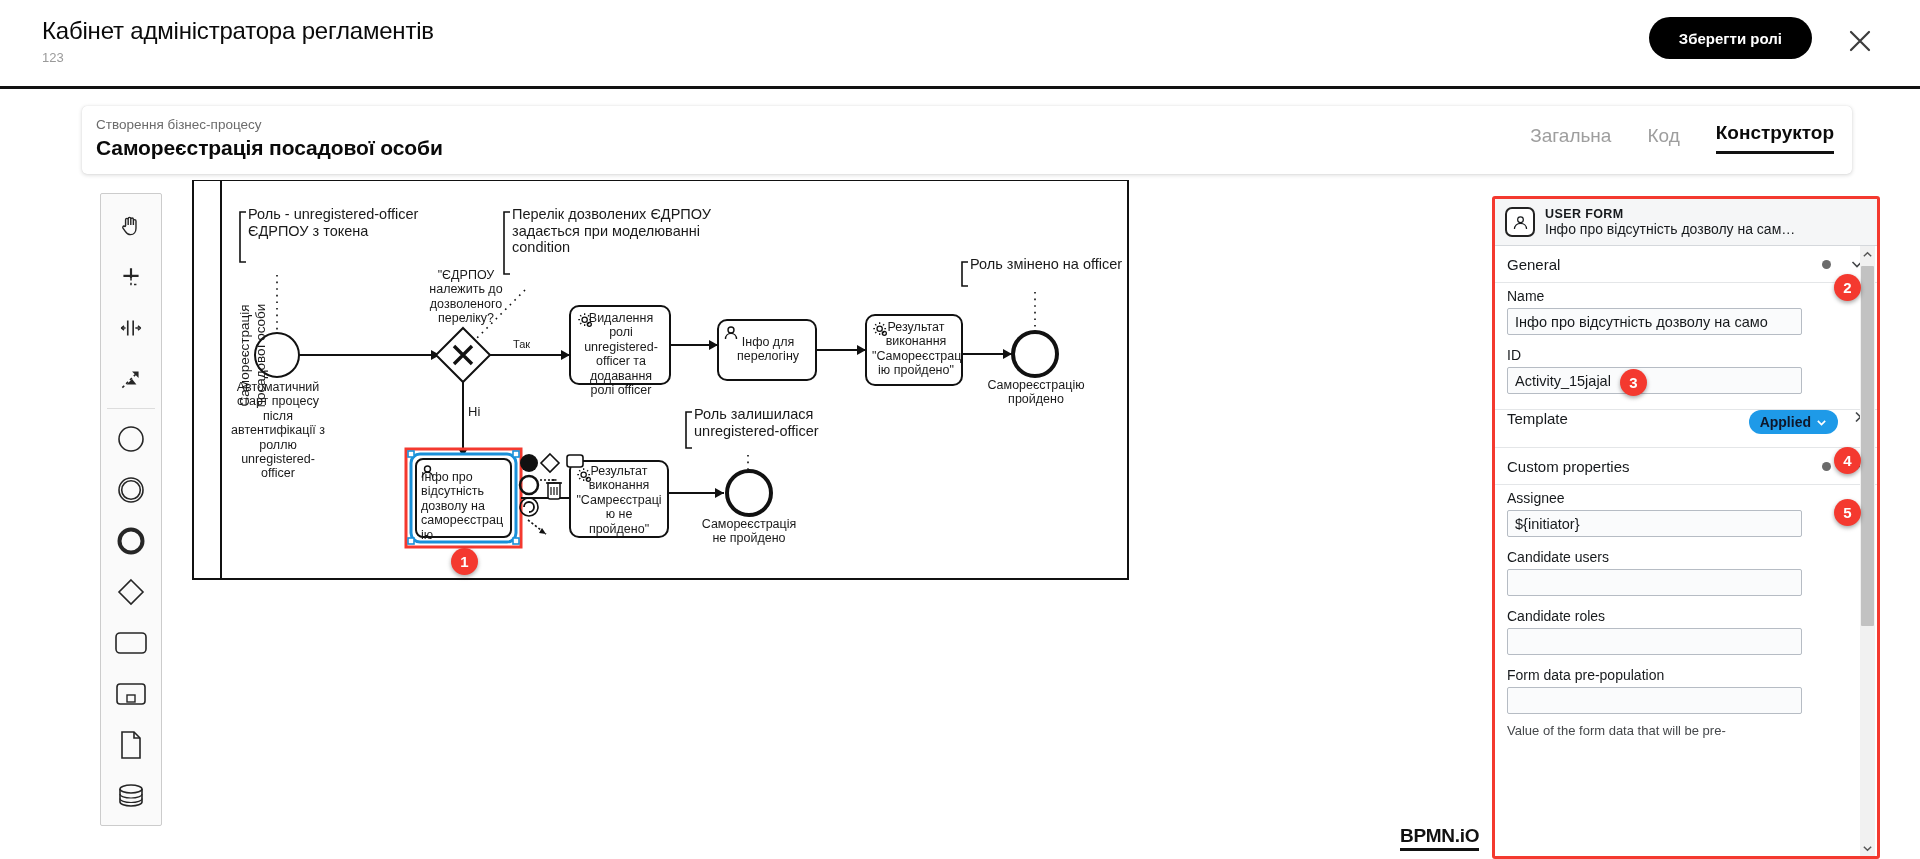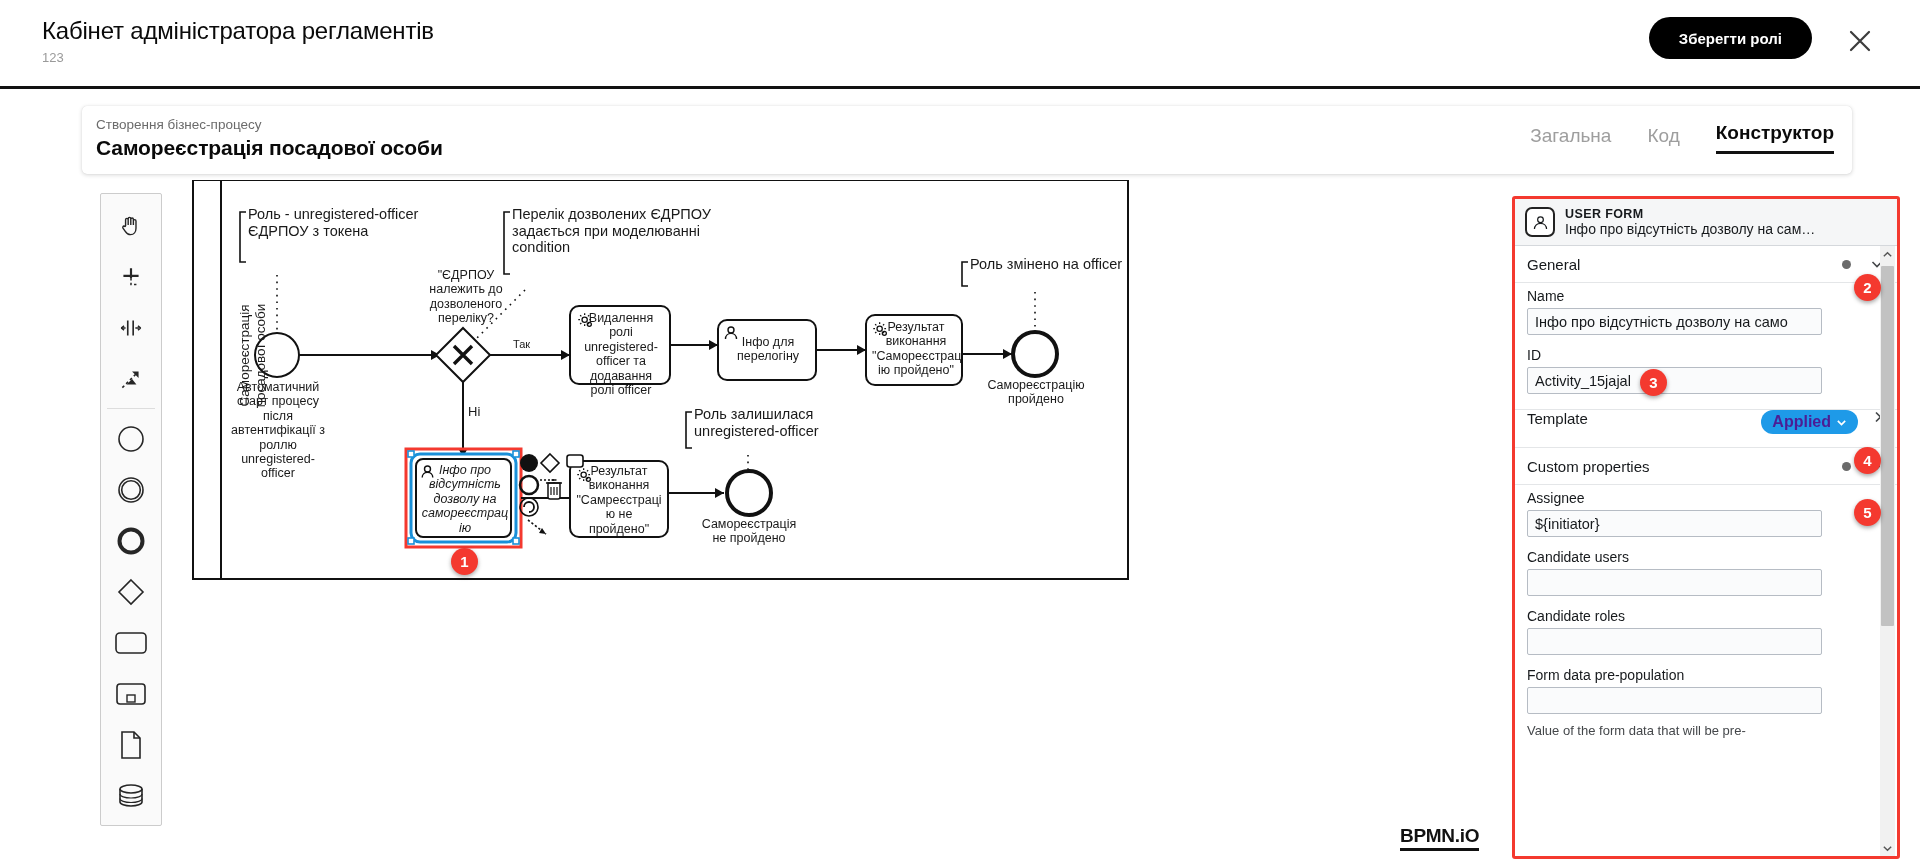--- a/index.html
+++ b/index.html
@@ -56,21 +56,21 @@
     line-height:1.15;
   }
   .bpmnio-logo {
     position:absolute; left:1400px; top:645px; font-size:19px; font-weight:700; color:#111;
     border-bottom:3px solid #111; padding-bottom:1px; letter-spacing:-0.3px;
   }
 
   
   .props {
     position:absolute; left:1492px; top:196px; width:388px; height:663px;
-    background:#fff; border:3px solid #f4392f; border-radius:3px; overflow:hidden;margin-left:20px;
+    background:#fff; border:3px solid #f4392f; border-radius:3px; overflow:hidden;
   }
   .props-head {
     position:absolute; left:0; top:0; width:382px; height:47px;
     background:#f5f6f7; border-bottom:1px solid #d5d8dc;
     display:flex; align-items:center; padding:0 10px; gap:10px;
   }
   .props-head-icon {
     width:30px; height:30px; border:2px solid #222; border-radius:7px;
     display:flex; align-items:center; justify-content:center; flex:0 0 auto; background:#fff;
   }
@@ -95,22 +95,22 @@
     padding:0 7px; outline:none;
   }
   .field-hint { font-size:13px; color:#44474a; padding:2px 12px 0 12px; line-height:1.25; }
 
   .tpl-row {
     display:flex; align-items:flex-start; height:39px; padding:0 12px;
     border-top:1px solid #e4e6e8; border-bottom:1px solid #e4e6e8; position:relative;
   }
   .tpl-label { font-size:15px; color:#16191c; flex:1; }
   .applied-pill {
-    background:#1e9ae8; color:#4c1d95; border-radius:13px; height:24px; padding:0 11px;
-    display:flex; align-items:center; gap:5px; font-size:16px; font-weight:700; cursor:pointer;
+    background:#1e9ae8; color:#0f172a; border-radius:13px; height:24px; padding:0 11px;
+    display:flex; align-items:center; gap:5px; font-size:14px; font-weight:700; cursor:pointer;
   }
   .arrow-right { margin-left:13px; width:14px; height:14px; cursor:pointer; }
 
   
   .pscroll { position:absolute; right:2px; top:47px; width:15px; height:610px; background:#f1f1f1; }
   .pscroll-up, .pscroll-down {
     position:absolute; left:0; width:15px; height:16px; background:#f1f1f1;
     display:flex; align-items:center; justify-content:center;
   }
   .pscroll-up { top:0; } .pscroll-down { bottom:0; }
@@ -361,21 +361,21 @@
 додавання
 ролі officer</div>
     <div class="bpmn-label" style="left:726px; top:155px; width:84px; text-align:center; font-size:12.5px; white-space:pre;">Інфо для
 перелогіну</div>
     <div class="bpmn-label" style="left:872px; top:140px; width:88px; text-align:center; font-size:12.5px; white-space:pre;">Результат
 виконання
 "Самореєстрац
 ію пройдено"</div>
     <div class="bpmn-label" style="left:978px; top:198px; width:116px; text-align:center; font-size:12.5px; white-space:pre;">Самореєстрацію
 пройдено</div>
-    <div class="bpmn-label" style="left:421px; top:283px; width:88px; text-align:center; font-size:12.5px; white-space:pre;font-style:italic;">Інфо про
+    <div class="bpmn-label" style="left:421px; top:290px; width:88px; font-size:12.5px; white-space:pre;">Інфо про
 відсутність
 дозволу на
 самореєстрац
 ію</div>
     <div class="bpmn-label" style="left:574px; top:284px; width:90px; text-align:center; font-size:12.5px; white-space:pre;">Результат
 виконання
 "Самреєстраці
 ю не
 пройдено"</div>
     <div class="bpmn-label" style="left:692px; top:337px; width:114px; text-align:center; font-size:12.5px; white-space:pre;">Самореєстрація

